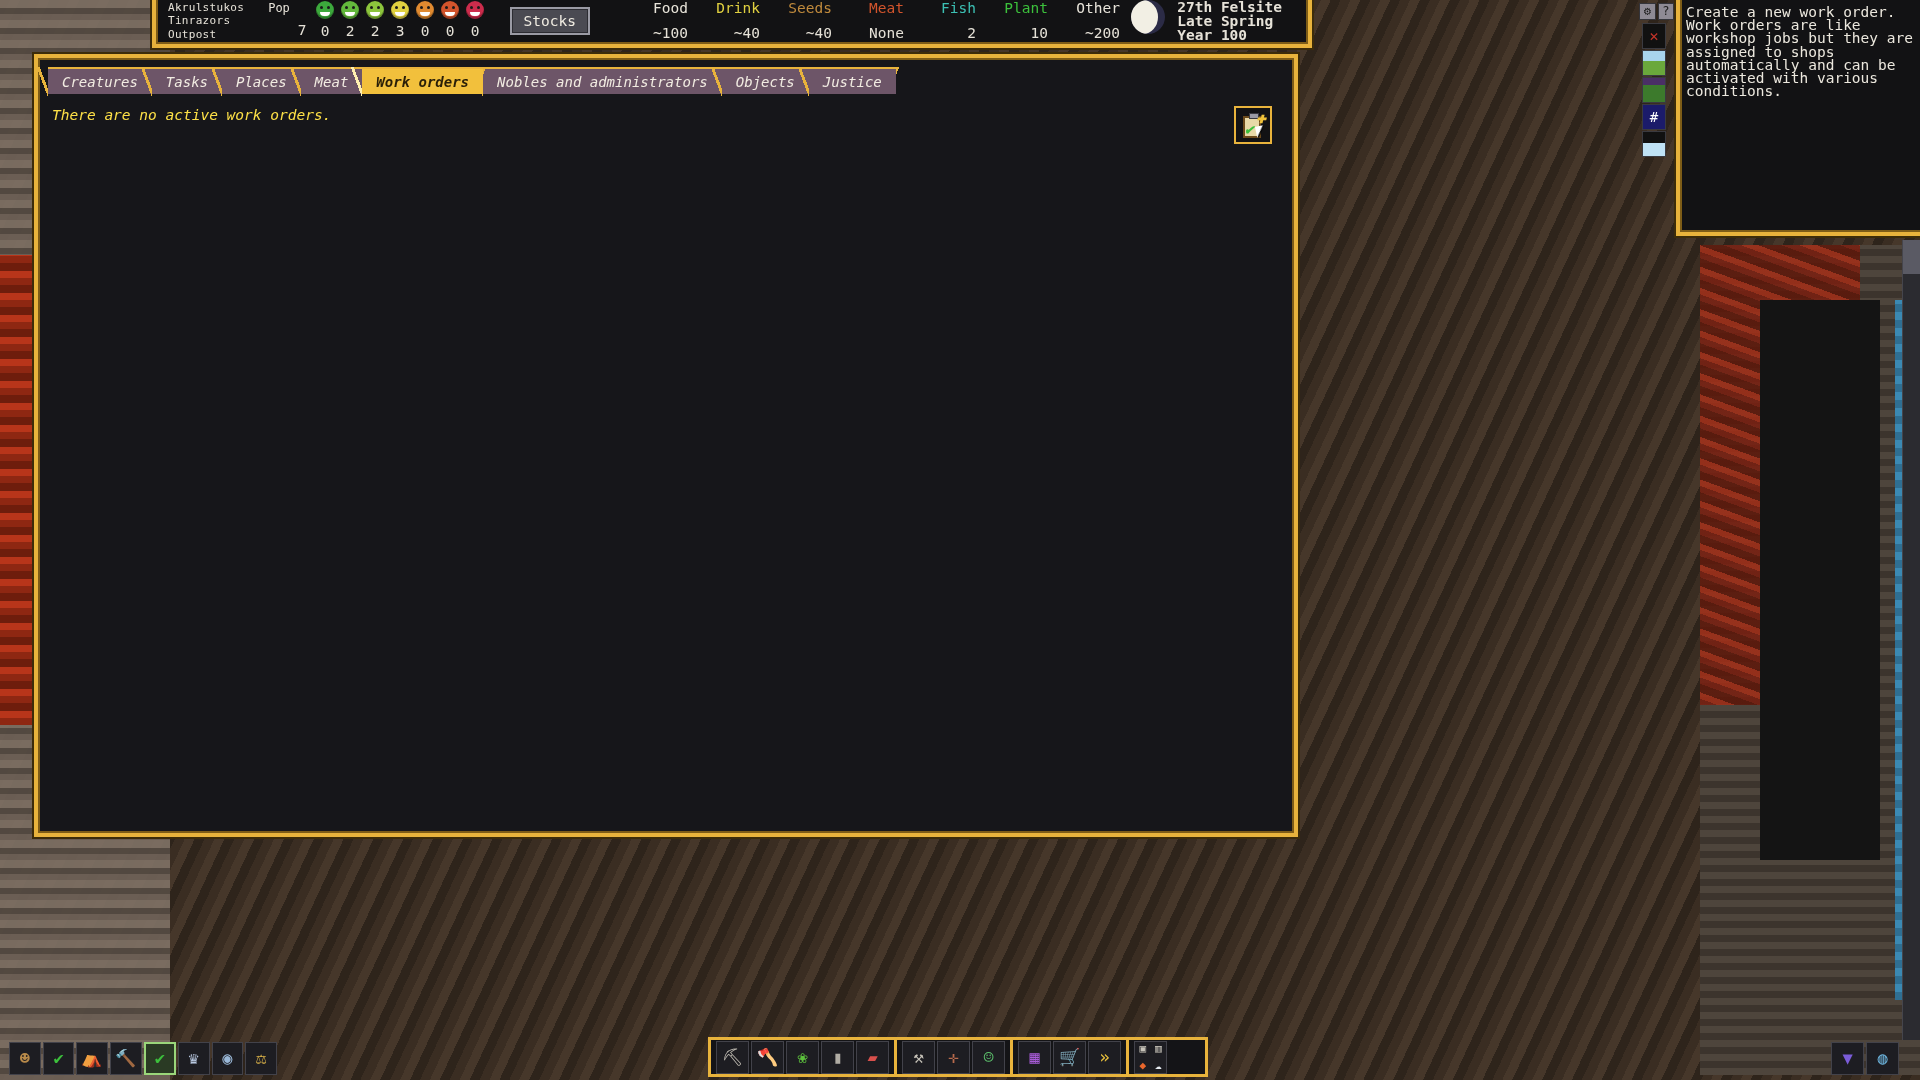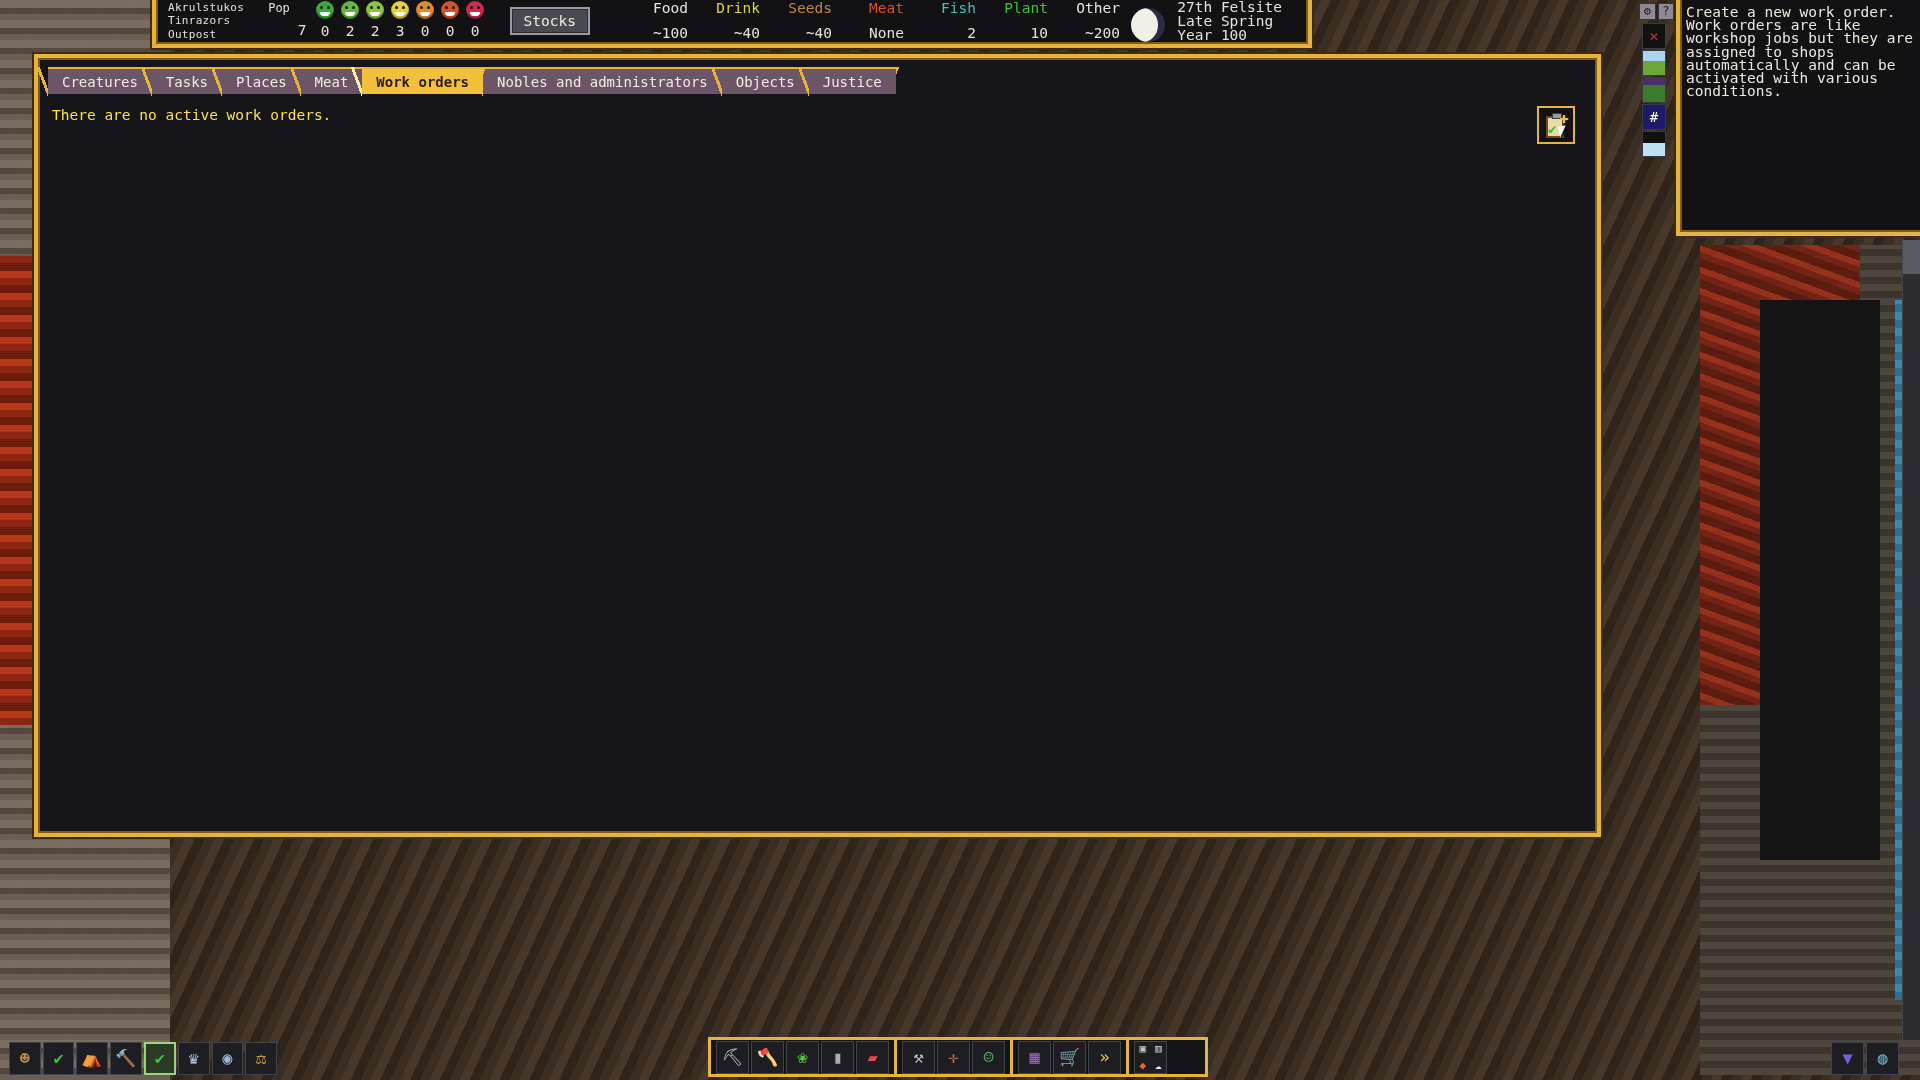--- a/index.html
+++ b/index.html
@@ -159,42 +159,43 @@
     font-size: 14.5px;
     line-height: 25px;
   }
   .res .rl { display: block; }
   .res .rv { display: block; color: #e6e2d8; }
 
   #datearea {
     margin-left: auto;
     margin-right: 26px;
     display: flex;
-    align-items: flex-end;
+    align-items: flex-start;
+    font-weight: bold;
   }
   #moon {
     width: 34px; height: 34px;
     border-radius: 50%;
     background: #2b2b46;
     position: relative;
     overflow: hidden;
     margin-right: 12px;
   }
   #moon::after {
     content: "";
     position: absolute;
     left: -3px; top: 0;
     width: 30px; height: 34px;
     background: #f2efe4;
     border-radius: 50%;
   }
   #datetext { font-size: 14.5px; line-height: 14.3px; color: #e6e2d8; white-space: nowrap; }
 
   
-  #mainwin { left: 34px; top: 54px; width: 1567px; height: 783px; background: #16161a; }
+  #mainwin { left: 34px; top: 54px; width: 1264px; height: 783px; background: #16161a; font-style: italic; }
 
   #tabs {
     position: absolute;
     left: 10px; top: 9px;
     display: flex;
     align-items: flex-end;
     height: 27px;
   }
   .tab {
     height: 27px;

